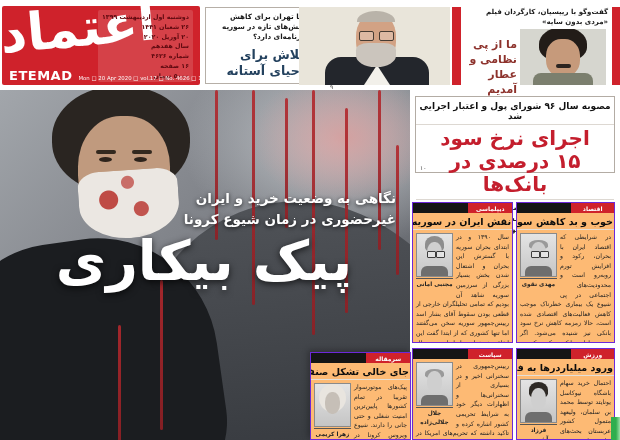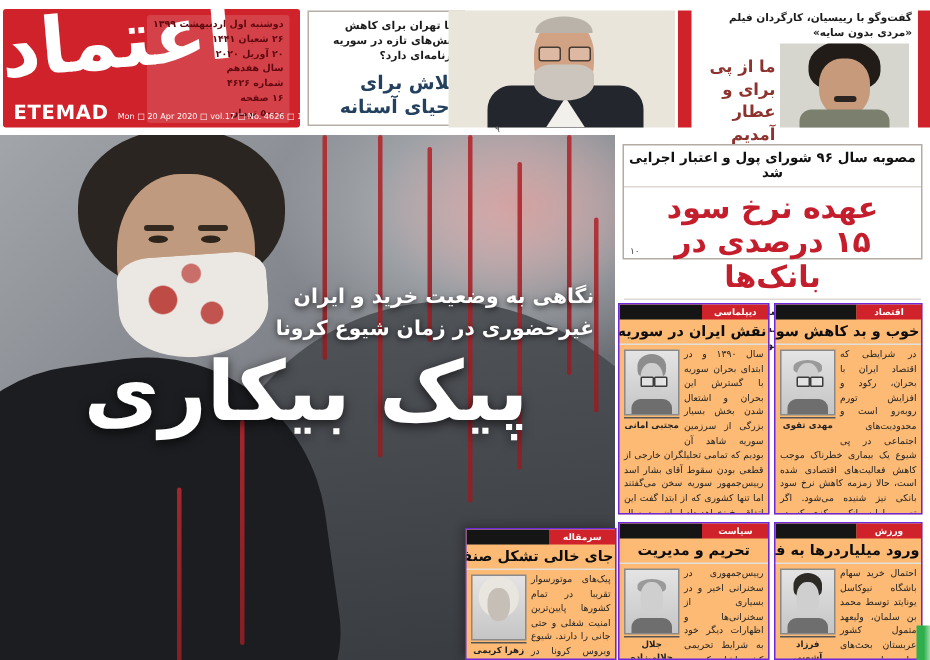--- a/index.html
+++ b/index.html
@@ -159,21 +159,21 @@
     <div class="z-hair"></div>
     <div class="z-beard"></div>
     <div class="z-lens z-l1"></div>
     <div class="z-lens z-l2"></div>
   </div>
   <div class="abs redbar redbar-a"></div>
   <div class="abs pageref pr-film">۹</div>
 
   <div class="abs story-b">
     <div class="kick">گفت‌وگو با رییسیان، کارگردان فیلم «مردی بدون سایه»</div>
-    <div class="head">ما از پی برای و عطار آمدیم</div>
+    <div class="head">ما از پی نظامی و عطار آمدیم</div>
     <div class="director">
       <div class="d-hair"></div>
       <div class="d-face"></div>
       <div class="d-must"></div>
       <div class="d-torso"></div>
     </div>
   </div>
   <div class="abs redbar redbar-b"></div>
 
   <div class="abs photo">
@@ -200,21 +200,21 @@
     <div class="ph-kicker">
       <div>نگاهی به وضعیت خرید و ایران</div>
       <div>غیرحضوری در زمان شیوع کرونا</div>
     </div>
     <div class="ph-headline">پیک بیکاری</div>
   </div>
 
   <div class="abs lead-box">
     <div class="lead-kicker">مصوبه سال ۹۶ شورای پول و اعتبار اجرایی شد</div>
     <div class="lead-head">
-      <div>عهده نرخ سود</div>
+      <div>اجرای نرخ سود</div>
       <div>۱۵ درصدی در بانک‌ها</div>
     </div>
     <div class="lead-sub">نرخ سود سپرده‌های یکساله بانک‌ها برای اشخاص حقیقی از اردیبهشت امسال ۱۵ الی ۱۷/۵ درصد اعمال خواهد شد</div>
     <div class="pageref lead-pr">۱۰</div>
   </div>
 
   <div class="article a-dip">
     <div class="sec-bar">
       <div class="sec-black"></div>
       <div class="sec-red">دیپلماسی</div>
@@ -234,21 +234,20 @@
       <span>سال ۱۳۹۰ و در ابتدای بحران سوریه با گسترش این بحران و اشتعال شدن بخش بسیار بزرگی از سرزمین سوریه شاهد آن بودیم که تمامی تحلیلگران خارجی از قطعی بودن سقوط آقای بشار اسد رییس‌جمهور سوریه سخن می‌گفتند اما تنها کشوری که از ابتدا گفت این اتفاق رخ نخواهد داد ایران بود. سال ۱۳۹۱ حدود یک سال پس از آغاز بحران و در شرایطی که طرف‌های خارجی عنوان می‌کردند طی روزها و هفته‌های آینده شاهد سقوط خواهد بود، یکی از شبکه‌های مصری از من که مسوولیت دفتر حافظ منافع ایران در مصر را بر عهده داشتیم...</span>
     </div>
 
   </div>
 
   <div class="article a-pol">
     <div class="sec-bar">
       <div class="sec-black"></div>
       <div class="sec-red">سیاست</div>
     </div>
-    <div class="art-title">تحریم و مدیریت</div>
     <div class="art-body">
       <div class="art-photo">
         <div class="pt pt--bald">
           <div class="pt-hair"></div>
           <div class="pt-face"></div>
           <div class="pt-torso"></div>
         </div>
         <div class="pt-name">جلال جلالی‌زاده</div>
       </div>
       <span>رییس‌جمهوری در سخنرانی اخیر و در بسیاری از سخنرانی‌ها و اظهارات دیگر خود به شرایط تحریمی کشور اشاره کرده و تاکید داشته که تحریم‌های امریکا در مدیریت شرایط حاصل از...</span>

